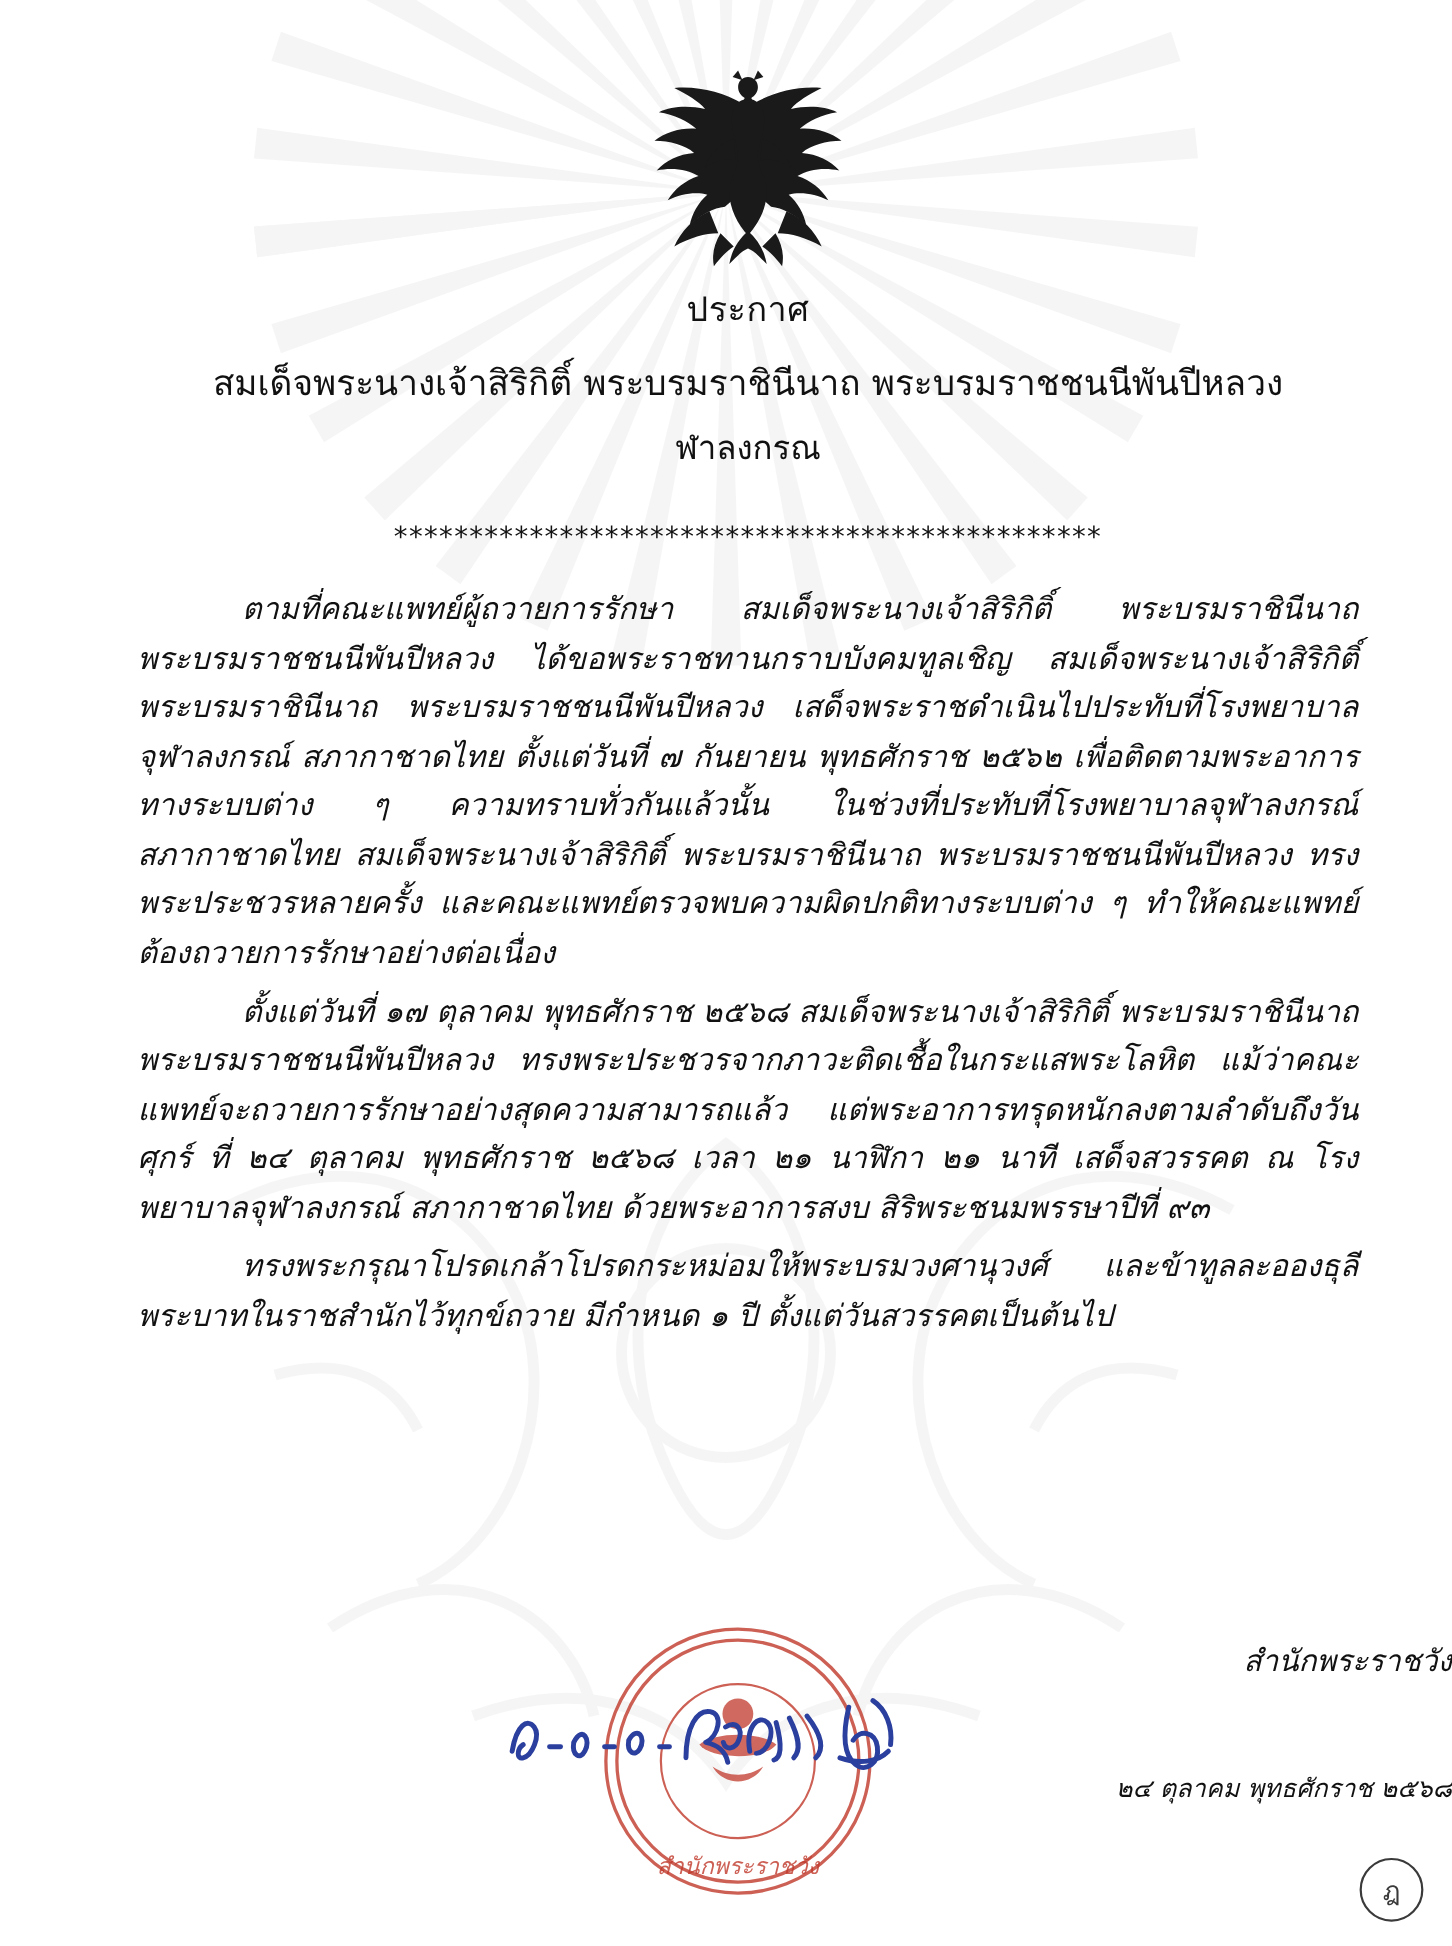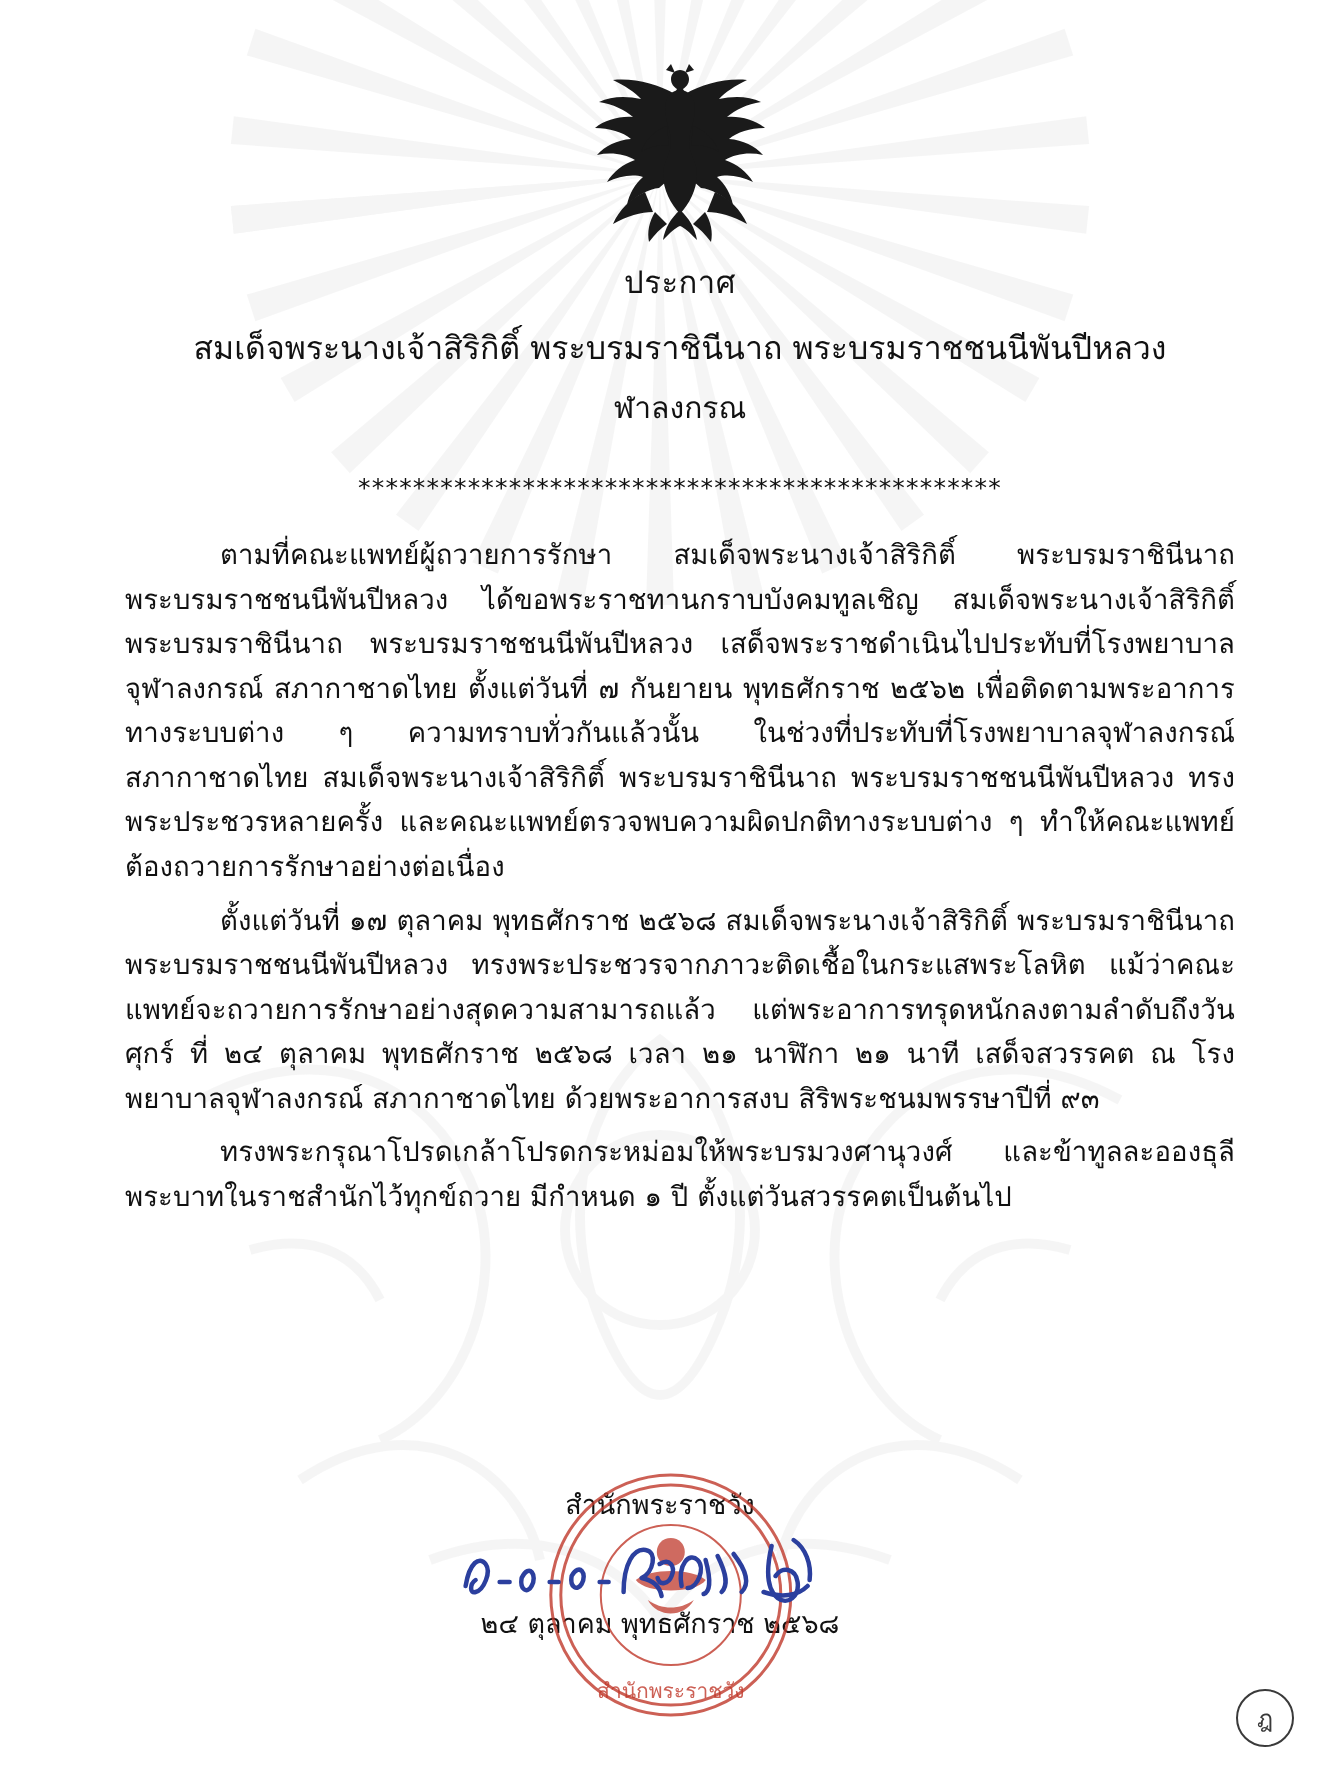--- a/index.html
+++ b/index.html
@@ -80,44 +80,46 @@
   .body-text {
     font-size: 27.5px;
     line-height: 1.62;
     text-align: justify;
     text-justify: inter-word;
     letter-spacing: 0.1px;
   }
   .body-text p {
     margin: 0 0 9px 0;
     text-indent: 95px;
+    font-style: italic;
   }
   .body-text p:last-child {
     margin-bottom: 0;
   }
 
   
   .sign-block {
     position: absolute;
     left: 0;
     right: 0;
     bottom: 125px;
-    text-align: center;
+    text-align: right;
     z-index: 3;
+    font-style: italic;
   }
   .sign-office {
     font-size: 27px;
     line-height: 1.5;
   }
   .sign-sigspace {
     height: 78px;
     position: relative;
   }
   .sign-date {
-    font-size: 27px;
+    font-size: 23px;
     line-height: 1.5;
   }
 
   
   .signature-svg {
     position: absolute;
     left: 50%;
     top: -6px;
     transform: translateX(-52%);
     width: 420px;

